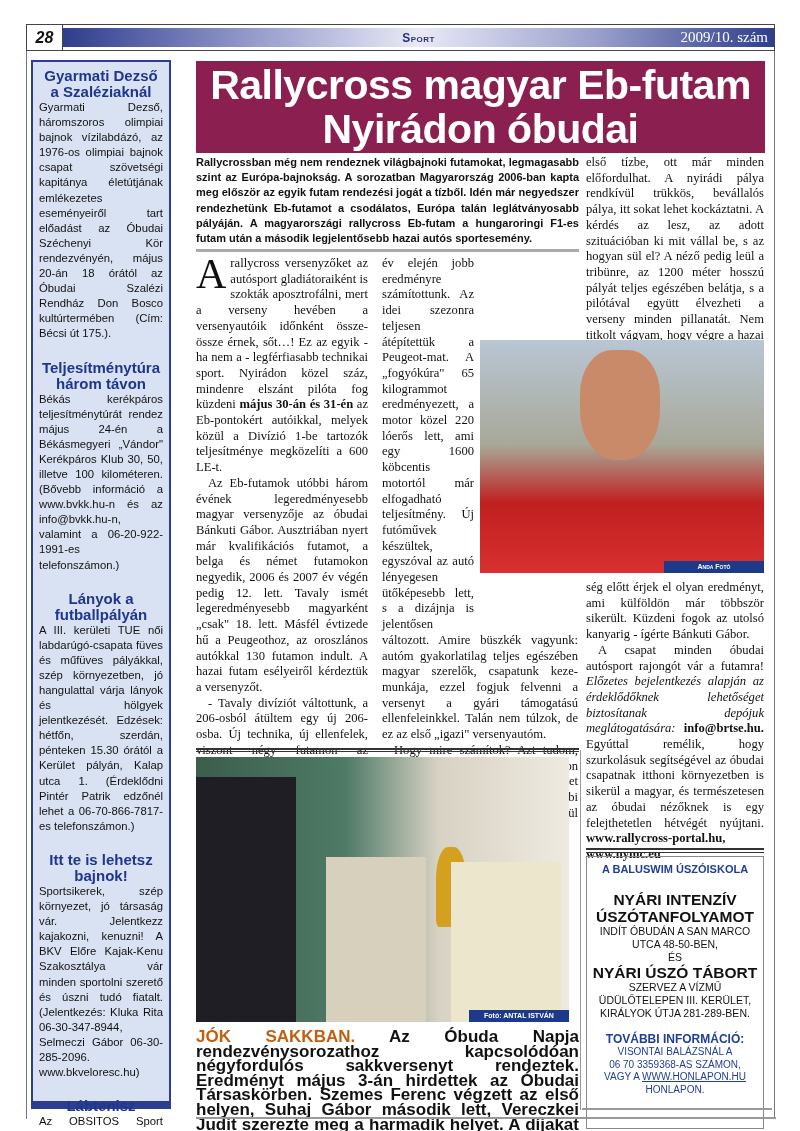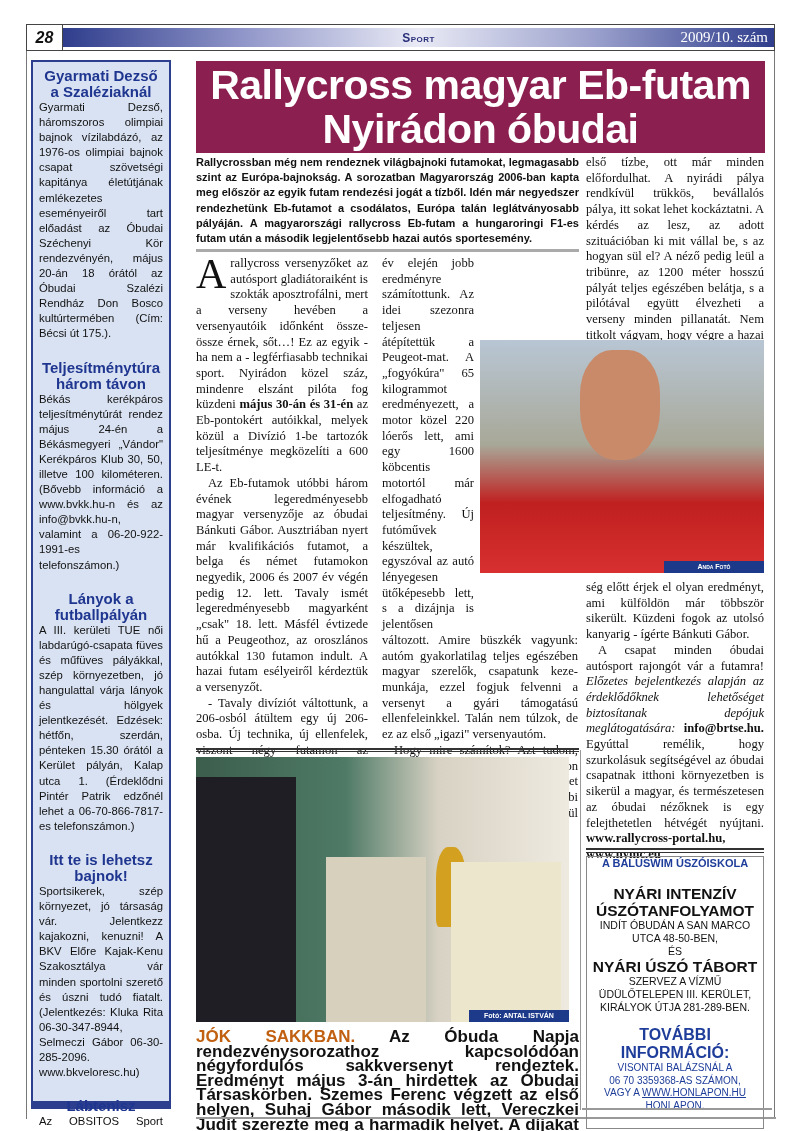--- a/index.html
+++ b/index.html
@@ -41,26 +41,26 @@
   .caption { position: absolute; left: 196px; top: 1030px; width: 383px; font-family: "Liberation Sans", sans-serif; font-weight: bold; font-size: 17px; line-height: 14.6px; text-align: justify; }
   .caption .cap-title { color: #c06010; }
   .bottom-rule { position: absolute; left: 196px; top: 1117px; width: 580px; height: 2px; background: #999; }
   .vdivider { position: absolute; left: 580px; top: 750px; width: 1px; height: 360px; background: #999; }
 
   .col3b { position: absolute; left: 586px; top: 580px; width: 178px; font-size: 12.6px; line-height: 15.7px; text-align: justify; }
   .col3b p { text-indent: 12px; }
   .col3b p.noind { text-indent: 0; }
 
   .ad-rule { position: absolute; left: 586px; top: 848px; width: 178px; height: 5px; border-top: 2px solid #333; border-bottom: 1px solid #333; }
-  .ad { position: absolute; left: 586px; top: 856px; width: 178px; height: 273px; border: 1px solid #888; font-family: "Liberation Sans", sans-serif; text-align: center; }
+  .ad { position: absolute; left: 586px; top: 856px; width: 178px; height: 273px; border: 1px solid #888; font-family: "Liberation Sans", sans-serif; text-align: center; padding-top: 6px; }
   .ad .ad-head { color: #1f3d9a; font-weight: bold; font-size: 11px; }
   .ad .ad-big { font-weight: bold; font-size: 15.5px; line-height: 17px; margin-top: 16px; }
   .ad .ad-small { font-size: 10.5px; line-height: 13px; }
   .ad .ad-big2 { font-weight: bold; font-size: 15.5px; line-height: 17px; }
-  .ad .ad-info { color: #1f3d9a; font-weight: bold; font-size: 16px; margin-top: 12px; }
+  .ad .ad-info { color: #1f3d9a; font-weight: bold; font-size: 12px; margin-top: 12px; }
   .ad .ad-info-text { color: #1f3d9a; font-size: 10px; line-height: 12.5px; }
   .ad .link { text-decoration: underline; }
   .ad-bottom { position: absolute; left: 582px; top: 1108px; width: 190px; height: 2px; background: #999; }
 </style>
 </head>
 <body>
 
 <div class="page-frame"></div>
 
 <div class="header">

